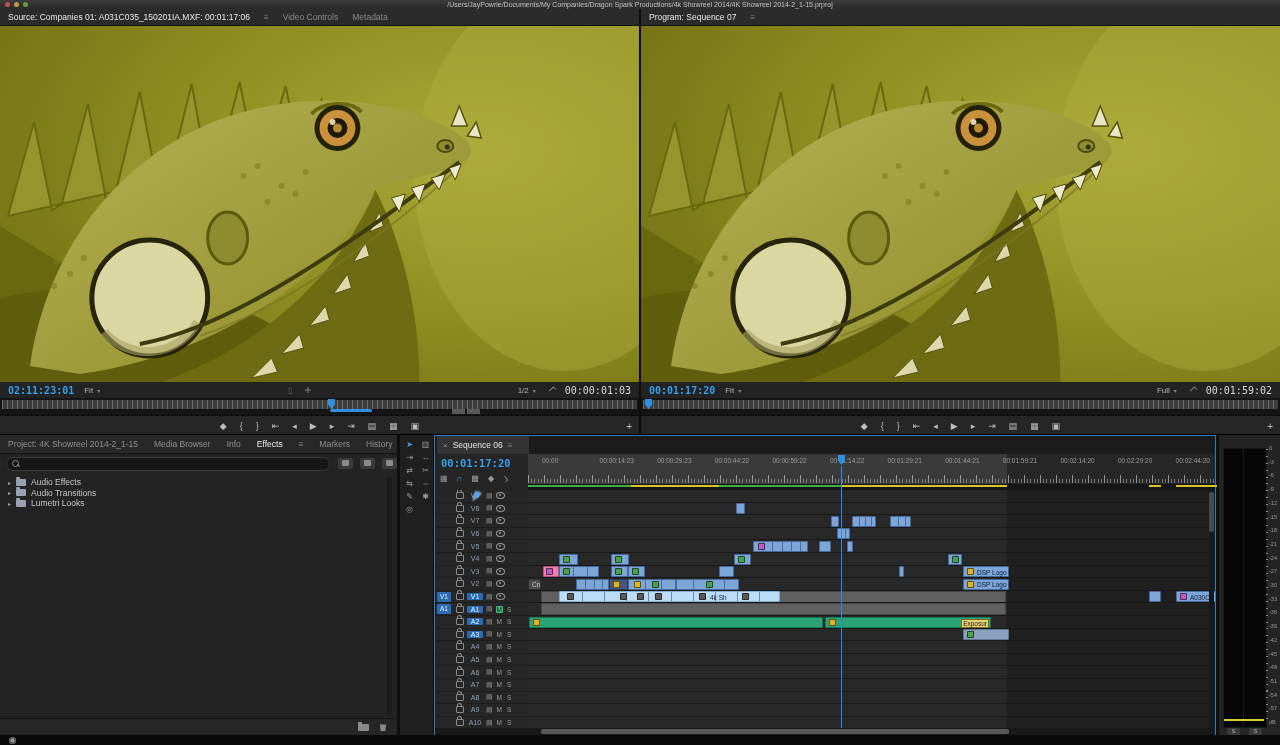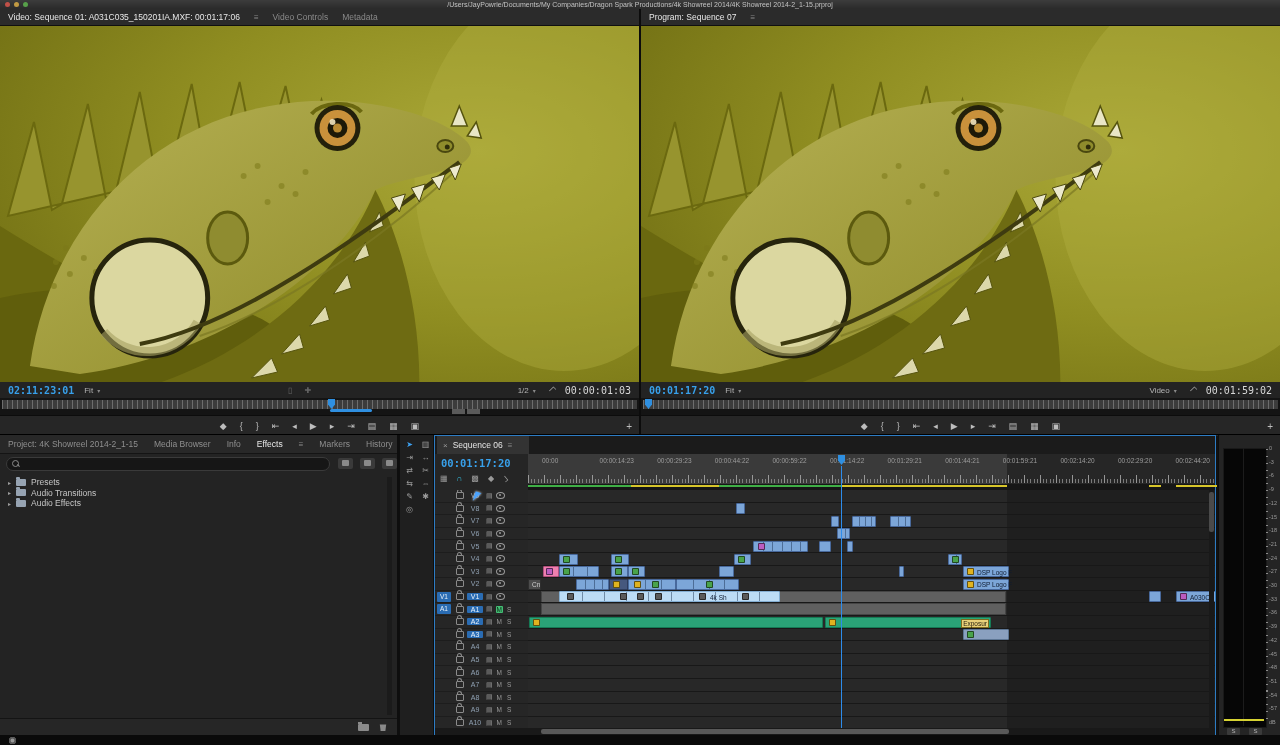--- a/index.html
+++ b/index.html
@@ -134,21 +134,21 @@
 <body>
 
 <div class="abs" id="titlebar">
   <div class="tl-dot" style="left:5px;background:#c05048;"></div>
   <div class="tl-dot" style="left:14px;background:#c09a43;"></div>
   <div class="tl-dot" style="left:23px;background:#57a04a;"></div>
   <div id="os-title">/Users/JayPowrie/Documents/My Companies/Dragon Spark Productions/4k Showreel 2014/4K Showreel 2014-2_1-15.prproj</div>
 </div>
 
 <div class="abs montabs" id="src-tabs">
-  <span class="tab-active">Video: Sequence 01: A031C035_150201IA.MXF: 00:01:17:06</span>
+  <span class="tab-active">Source: Companies 01: A031C035_150201IA.MXF: 00:01:17:06</span>
   <span class="pmenu">≡</span>
   <span class="tab-dim">Video Controls</span>
   <span class="tab-dim">Metadata</span>
 </div>
 <div class="abs montabs" id="prg-tabs">
   <span class="tab-active">Program: Sequence 07</span>
   <span class="pmenu">≡</span>
 </div>
 <div class="abs" id="mon-divider"></div>
 
@@ -302,21 +302,21 @@
   <span class="tc-white">00:00:01:03</span>
 </div>
 <div class="abs monctrl" id="prg-ctrl">
   <span class="tc-blue">00:01:17:20</span>
   <span class="ddl">
     <span>Fit</span>
       <span class="caret">▾</span>
   </span>
   <span class="spacer"></span>
   <span class="ddl">
-    <span>Video</span>
+    <span>Full</span>
       <span class="caret">▾</span>
   </span>
   <span class="wrench">Γ</span>
   <span class="tc-white">00:01:59:02</span>
 </div>
 
 <div class="abs monscrub" id="src-scrub">
   <div class="scrubbar"></div>
   <div class="ph-mark" style="left:328px;"></div>
   <div class="ph-zoom" style="left:330px;width:42px;"></div>
@@ -378,31 +378,31 @@
         <div class="loupe"></div>
       </div>
     <div class="fchip" style="left:338px;"></div>
     <div class="fchip" style="left:360px;"></div>
     <div class="fchip" style="left:382px;"></div>
   </div>
   <div id="effects-list">
       <div class="erow">
         <div class="tri">▸</div>
         <div class="folder"></div>
-        <div>Presets</div>
+        <div>Audio Effects</div>
       </div>
       <div class="erow">
         <div class="tri">▸</div>
         <div class="folder"></div>
         <div>Audio Transitions</div>
       </div>
       <div class="erow">
         <div class="tri">▸</div>
         <div class="folder"></div>
-        <div>Audio Effects</div>
+        <div>Lumetri Looks</div>
       </div>
     </div>
   <div id="proj-scroll"></div>
   <div id="proj-bottom">
     <div class="pb-folder"></div>
     <div class="pb-trash"></div>
   </div>
 </div>
 <div class="abs" id="div-v1"></div>
 

